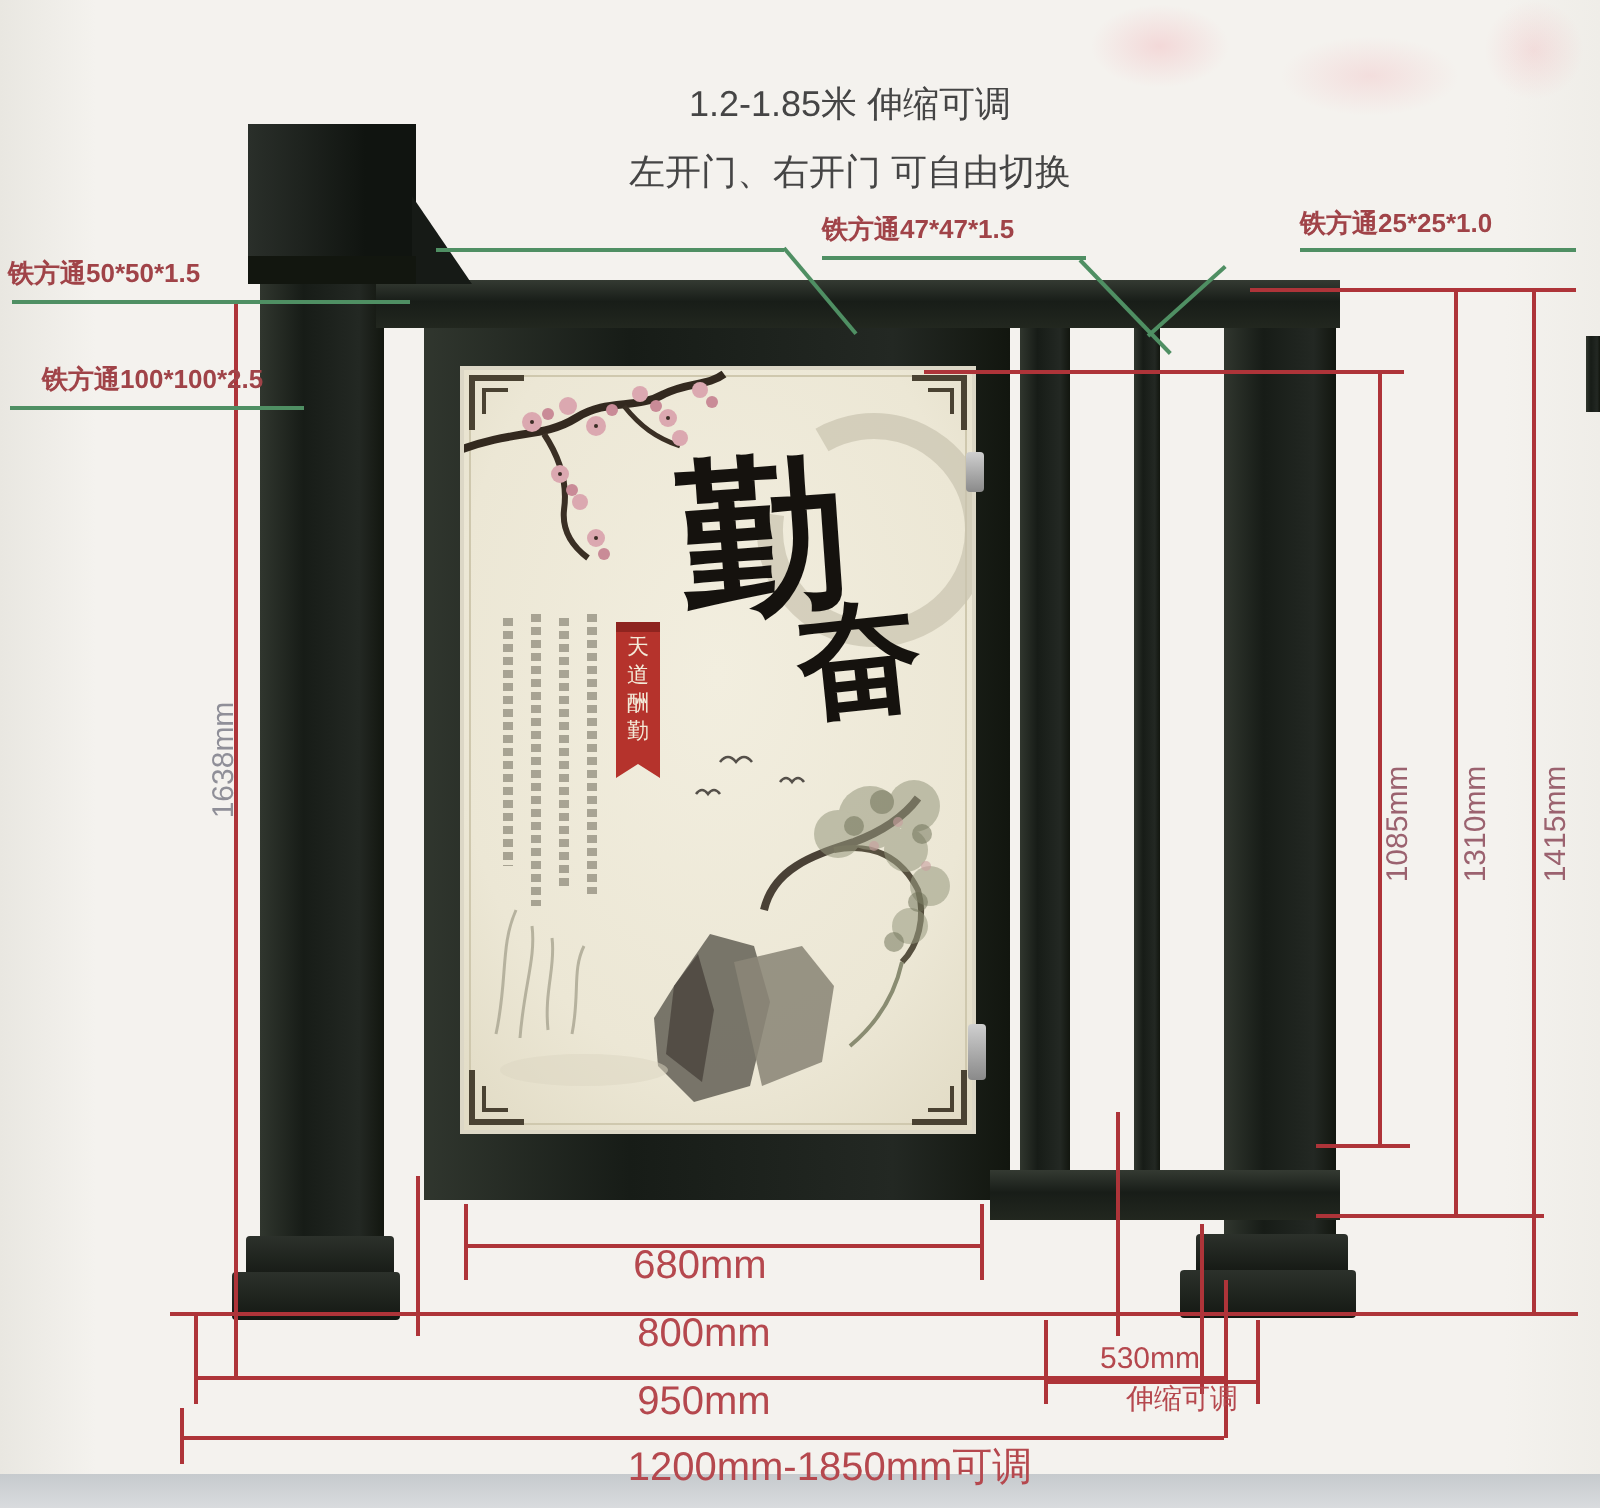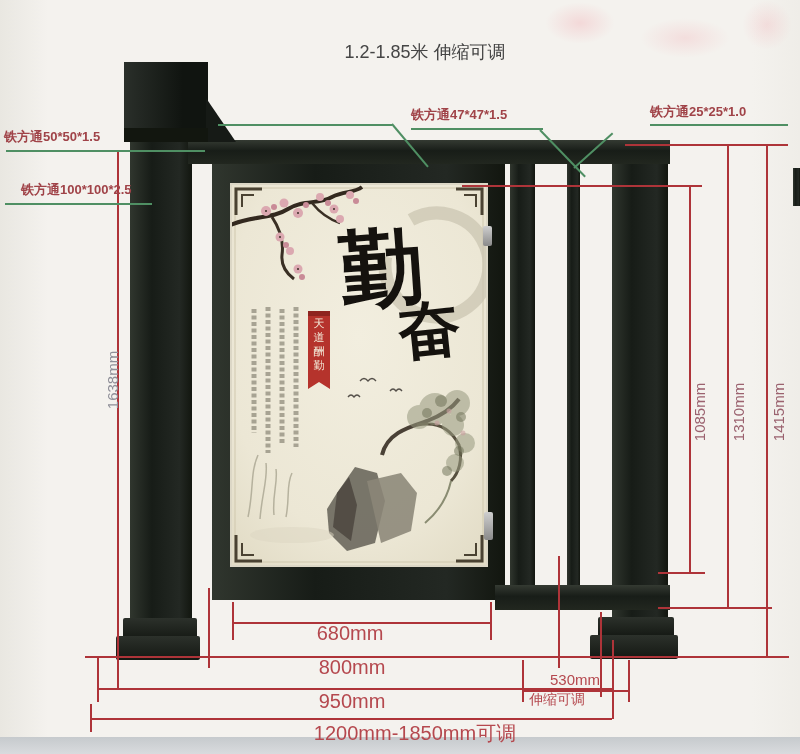--- a/index.html
+++ b/index.html
@@ -34,20 +34,21 @@
 </head>
 <body>
 
 <div class="canvas">
 
   <div class="smudge" style="left:545px;top:2px;width:70px;height:42px;background:radial-gradient(rgba(240,150,160,.28),transparent 70%);"></div>
   <div class="smudge" style="left:640px;top:18px;width:90px;height:40px;background:radial-gradient(rgba(240,150,160,.22),transparent 70%);"></div>
   <div class="smudge" style="left:742px;top:0px;width:50px;height:50px;background:radial-gradient(rgba(240,150,160,.22),transparent 70%);"></div>
 
   <div class="title-line" style="top:40px;font-size:18px;">1.2-1.85米 伸缩可调</div>
+  <div class="title-line" style="top:74px;font-size:18px;">左开门、右开门 可自由切换</div>
 
   <div class="cap" style="left:124px;top:62px;width:84px;height:80px;"></div>
   <div class="chamfer" style="left:206px;top:98px;width:30px;height:44px;"></div>
   <div class="cap" style="left:124px;top:128px;width:84px;height:14px;background:#12160f;"></div>
   <div class="metal" style="left:130px;top:140px;width:62px;height:488px;"></div>
   <div class="base" style="left:123px;top:618px;width:74px;height:22px;"></div>
   <div class="base" style="left:116px;top:636px;width:84px;height:24px;"></div>
 
   <div class="metal-h" style="left:188px;top:140px;width:482px;height:24px;"></div>
 
@@ -227,17 +228,17 @@
 
   <div class="vlabel gray" style="left:112px;top:380px;">1638mm</div>
   <div class="vlabel mauve" style="left:699px;top:412px;">1085mm</div>
   <div class="vlabel mauve" style="left:738px;top:412px;">1310mm</div>
   <div class="vlabel mauve" style="left:778px;top:412px;">1415mm</div>
   <div class="dimtxt" style="left:350px;top:622px;">680mm</div>
   <div class="dimtxt" style="left:352px;top:656px;">800mm</div>
   <div class="dimtxt" style="left:352px;top:690px;">950mm</div>
   <div class="dimtxt" style="left:415px;top:720px;">1200mm-1850mm可调</div>
   <div class="dimtxt-sm" style="left:575px;top:671px;">530mm</div>
-  <div class="dimtxt-sm" style="left:557px;top:691px;font-size:14px;">伸缩可调</div>
+  <div class="dimtxt-sm" style="left:591px;top:691px;font-size:14px;">伸缩可调</div>
 
 
   <div class="bottom-strip"></div>
 </div>
 
 </body></html>

